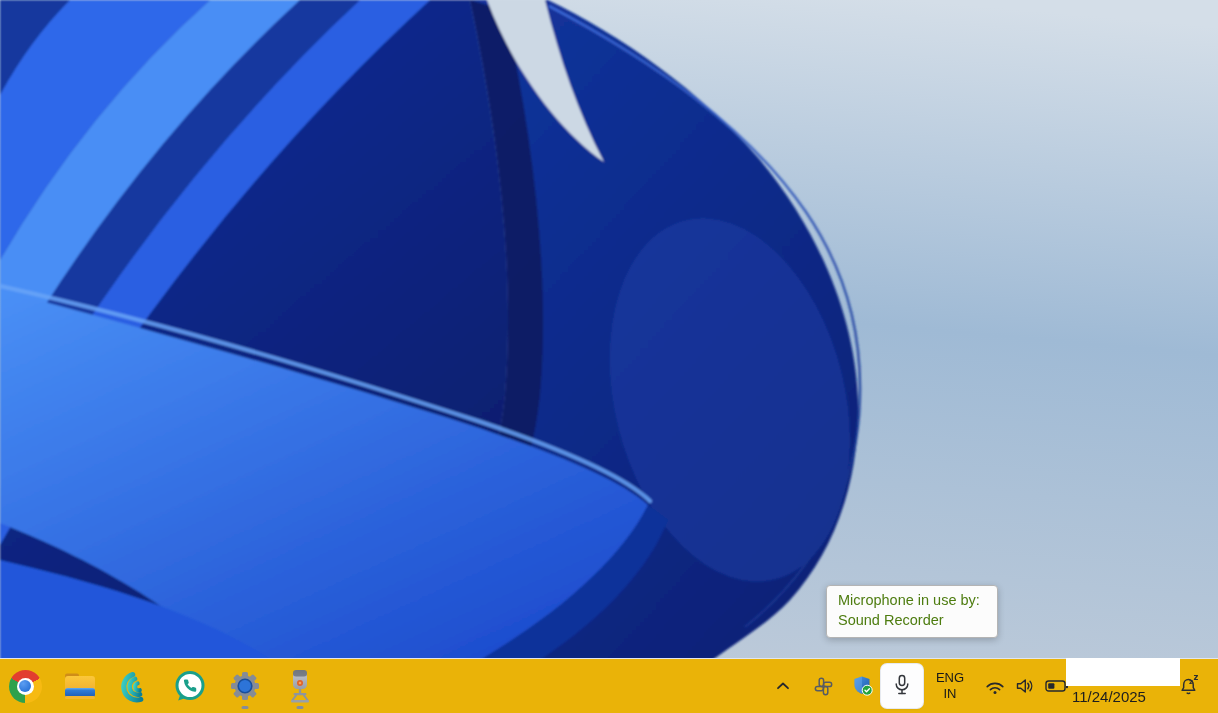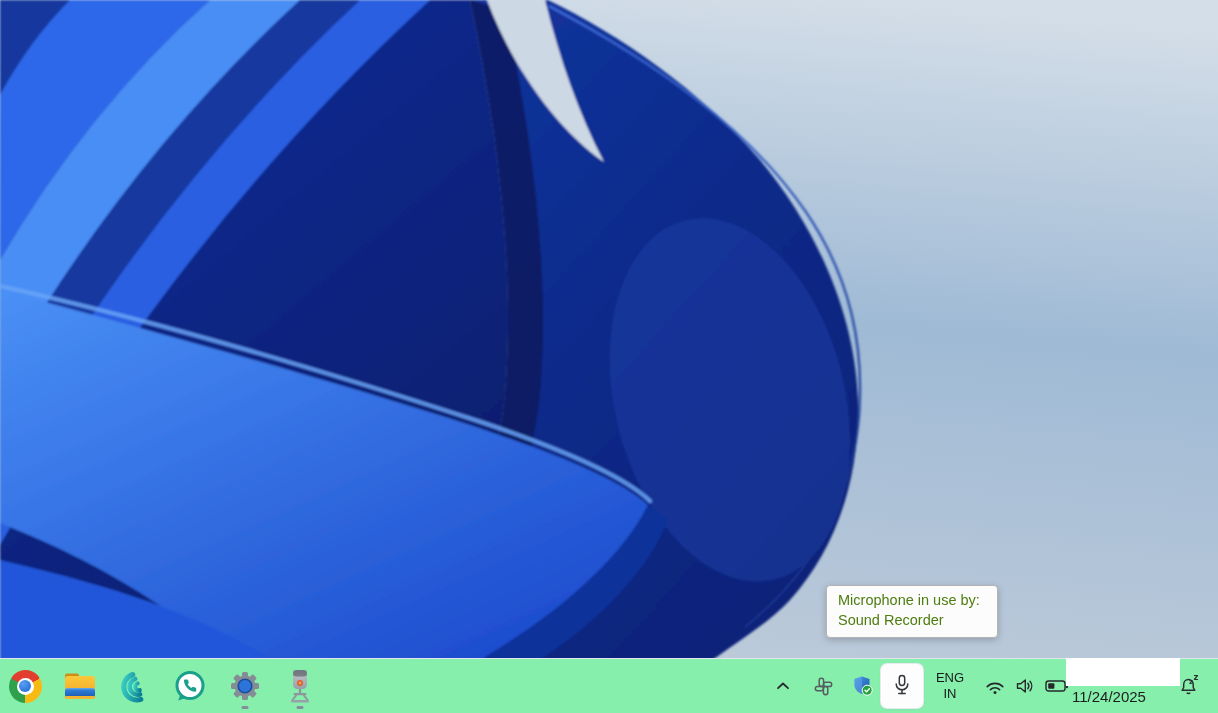--- a/index.html
+++ b/index.html
@@ -8,21 +8,21 @@
   .wallpaper{position:absolute;inset:0;display:block;}
 
   
   .tooltip{position:absolute;left:826px;top:585px;width:172px;box-sizing:border-box;
            background:#fcfcfc;border:1px solid #b4b4b4;border-radius:4px;
            box-shadow:0 2px 7px rgba(0,0,0,.22);padding:5px 11px 7px;
            font-size:14.5px;line-height:19.5px;color:#4d7c0f;}
 
   
   .taskbar{position:absolute;left:0;bottom:0;width:1218px;height:55px;
-           background:#86efac;border-top:1px solid #e2e6ee;box-sizing:border-box;}
+           background:#eab308;border-top:1px solid #e2e6ee;box-sizing:border-box;}
   .app-btn{position:absolute;top:3px;width:40px;height:48px;border-radius:5px;
            display:flex;align-items:center;justify-content:center;}
   .run-dot{position:absolute;bottom:1px;left:50%;transform:translateX(-50%);
            width:7px;height:3px;border-radius:2px;background:#868d99;}
   .tray-btn{position:absolute;top:0;height:54px;display:flex;align-items:center;
             justify-content:center;border-radius:5px;}
   .mic-use{background:#fdfdfe;box-shadow:0 0 0 1px #e7eaf0, 0 1px 3px rgba(0,0,0,.08);
            border-radius:6px;height:44px;top:5px;}
   .lang{flex-direction:column;font-size:13px;line-height:16px;color:#17181a;text-align:center;}
   .status-group{gap:9px;}

